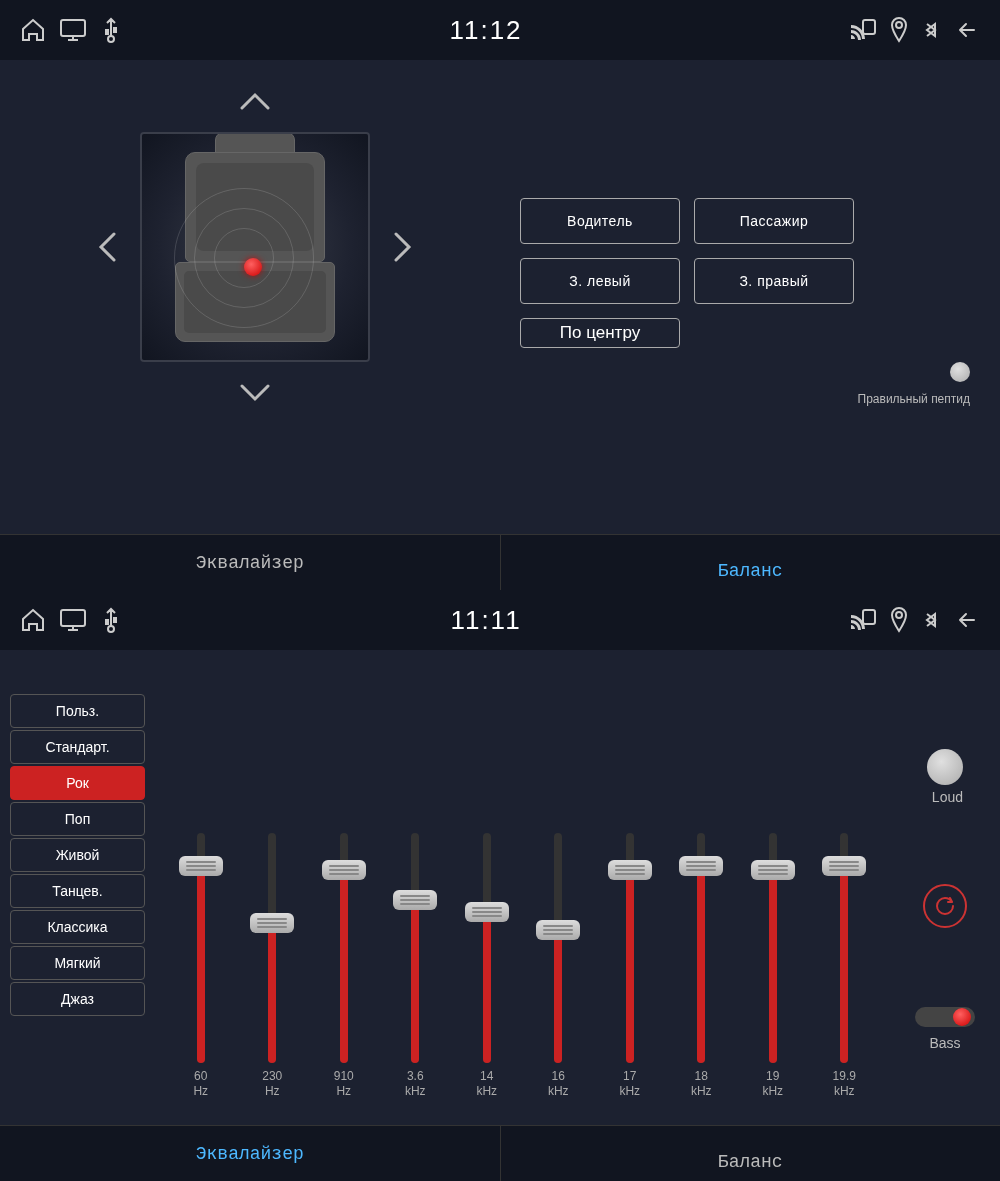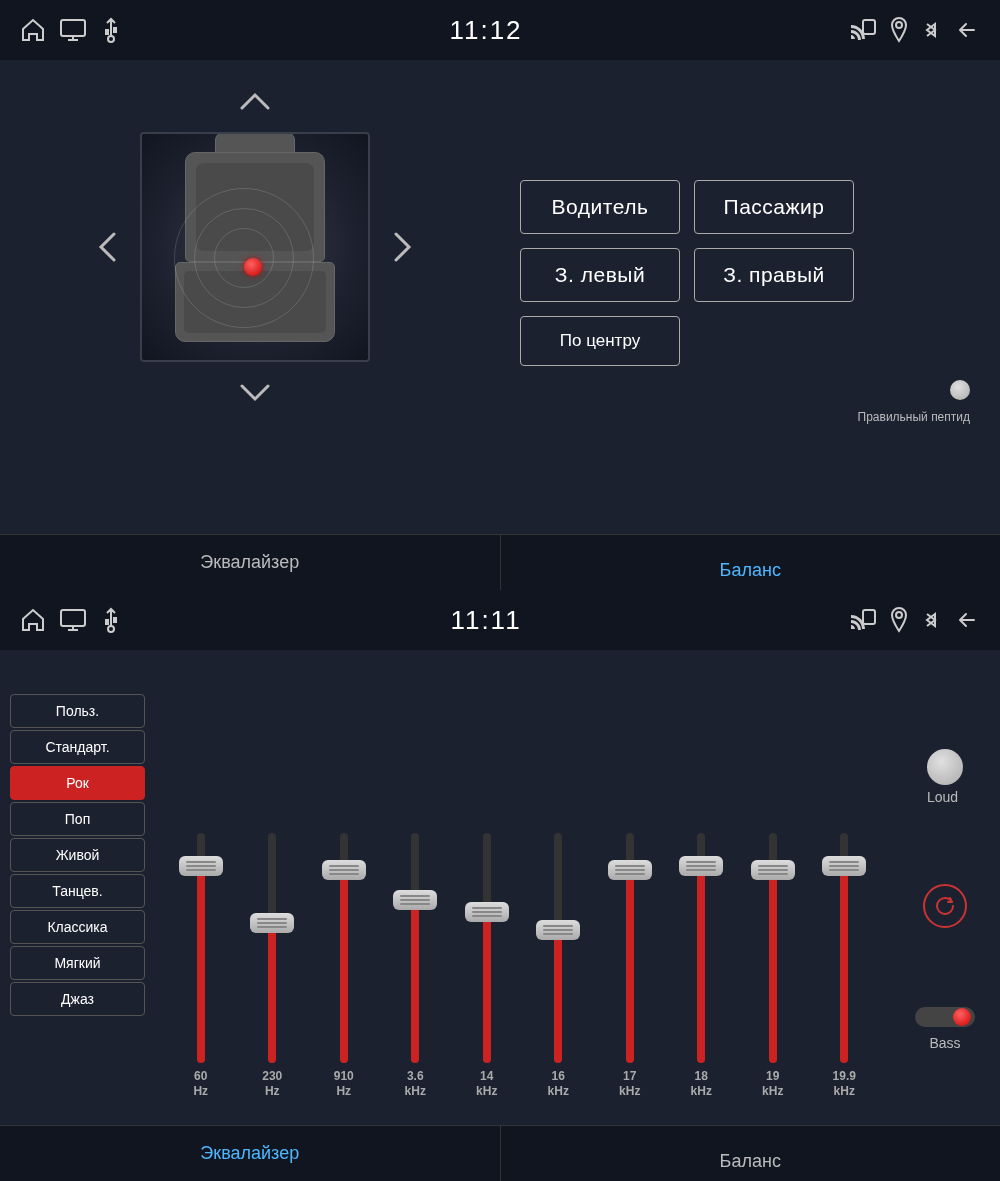--- a/index.html
+++ b/index.html
@@ -200,35 +200,35 @@
 
     .seat-btn-row {
       display: flex;
       gap: 14px;
     }
 
     .seat-btn {
       border: 1.5px solid #aaa;
       background: transparent;
       color: #fff;
-      font-size: 21px;
+      font-size: 14px;
       padding: 14px 0;
       width: 160px;
       text-align: center;
       border-radius: 4px;
       cursor: pointer;
       letter-spacing: 0.5px;
     }
 
     .seat-btn-single {
       border: 1.5px solid #aaa;
       background: transparent;
       color: #fff;
       font-size: 17px;
-      padding: 14px 0;
+      padding: 4px 0;
       width: 160px;
       text-align: center;
       border-radius: 4px;
       cursor: pointer;
     }
 
     .circle-indicator {
       width: 20px;
       height: 20px;
       background: radial-gradient(circle at 40% 35%, #e0e0e0, #aaa);
@@ -259,20 +259,21 @@
 
     .tab-item {
       flex: 1;
       display: flex;
       align-items: center;
       justify-content: center;
       font-size: 18px;
       color: #bbb;
       cursor: pointer;
       border-right: 1px solid #333;
+      font-family: Liberation Mono, monospace;
     }
 
     .tab-item:last-child { border-right: none; margin-top: 16px; }
     .tab-item.active { color: #4db8ff; }
 
     
     .bottom-panel {
       width: 1000px;
       height: 591px;
       background: #1c2130;
@@ -318,21 +319,20 @@
       flex-direction: column;
       padding: 5px 10px 0 10px;
     }
 
     .sliders-row {
       flex: 1;
       display: flex;
       align-items: flex-end;
       justify-content: space-around;
       padding-bottom: 10px;
-      font-weight: bold;
     }
 
     .slider-column {
       display: flex;
       flex-direction: column;
       align-items: center;
       gap: 0;
       width: 58px;
     }
 
@@ -393,21 +393,21 @@
       display: flex;
       flex-direction: column;
       align-items: center;
       justify-content: space-around;
       padding: 20px 10px;
     }
 
     .loud-toggle {
       display: flex;
       flex-direction: column;
-      align-items: flex-start;
+      align-items: flex-end;
       gap: 4px;
     }
 
     .toggle-circle {
       width: 36px;
       height: 36px;
       background: radial-gradient(circle at 40% 35%, #e0e0e0, #aaa);
       border-radius: 50%;
       cursor: pointer;
     }

